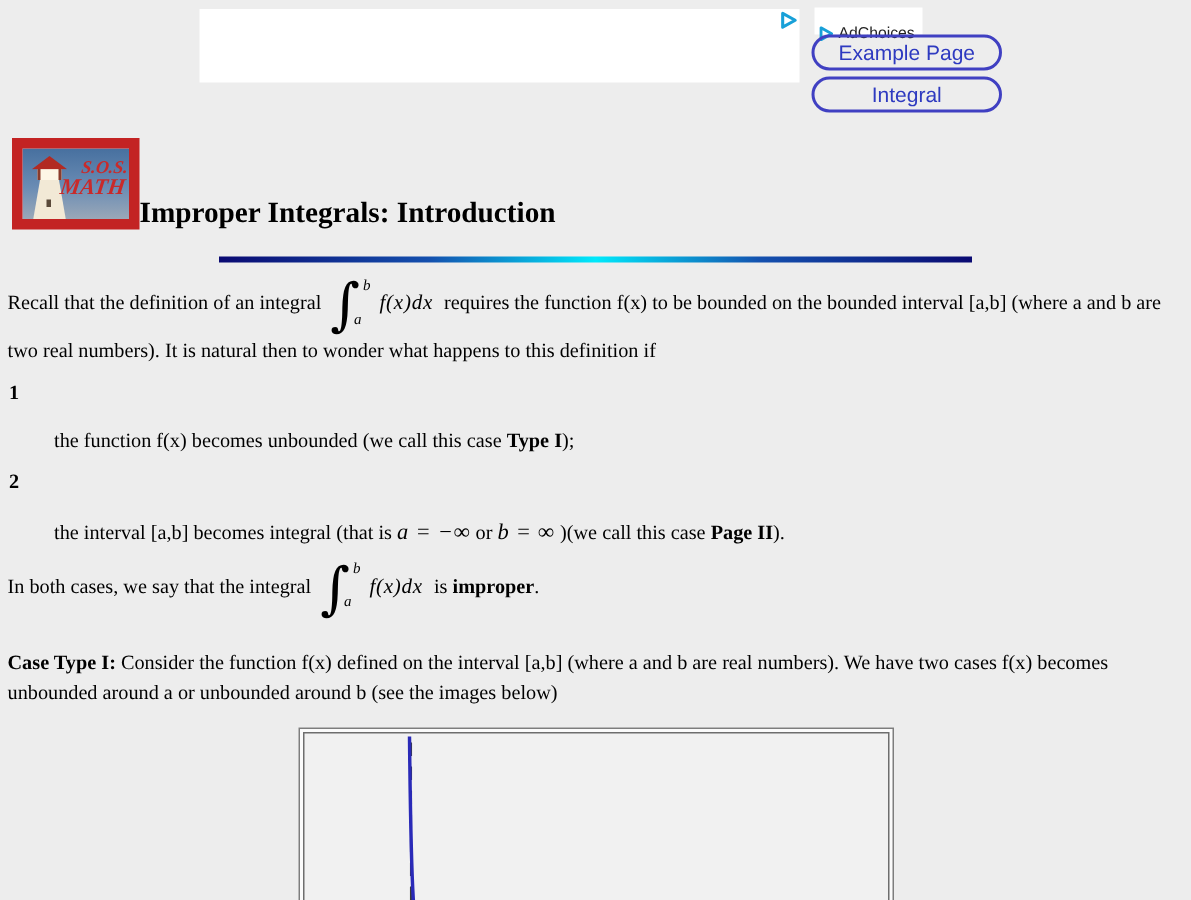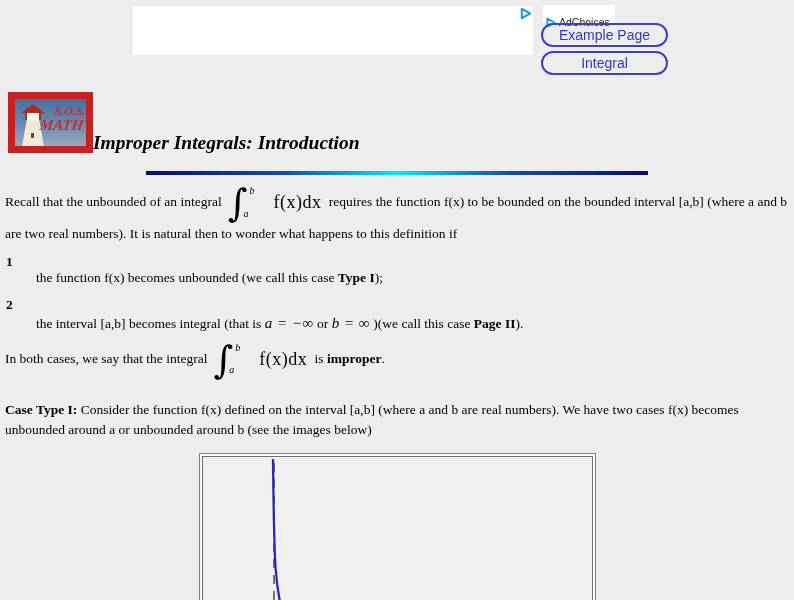--- a/index.html
+++ b/index.html
@@ -42,21 +42,21 @@
     border-left:2px solid #8a3b2b; border-right:2px solid #8a3b2b; }
   .lh-cap { position:absolute; left:6px; bottom:33px; width:24px; height:9px; background:#b22a22;
     clip-path:polygon(50% 0, 100% 100%, 0 100%); }
   .lh-win { position:absolute; left:16px; bottom:8px; width:3px; height:5px; background:#5a4a3a; }
   .logo-text {
     position:absolute; right:2px; top:5px; text-align:right; color:#c92a2a;
     font-style:italic; font-weight:bold; line-height:1.0; transform:skewX(-8deg);
   }
   .logo-l1 { font-size:12px; }
   .logo-l2 { font-size:15px; }
-  .page-title { font-size:19.5px; font-weight:bold; margin:0; line-height:1; padding-bottom:1px;font-style:italic; }
+  .page-title { font-size:19.5px; font-weight:bold; margin:0; line-height:1; padding-bottom:1px; }
 
   
   .grad-rule {
     width:502px; height:4px; margin:18px auto 0; border:0;
     background:linear-gradient(to right,#0a0a72 0%, #1450ae 28%, #00e9fb 50%, #1450ae 72%, #0a0a72 100%);
   }
 
   
   .content { padding:0 5px; }
   .para { margin:8px 0 0 0; line-height:1.55; }
@@ -65,24 +65,24 @@
   .r-i { }
   .r-b { font-weight:bold; }
   .r-m { font-style:italic; font-size:15px; font-weight:500; letter-spacing:0.5px; }
 
   .mint { display:inline-flex; align-items:center; vertical-align:middle; margin:0 4px 0 6px; }
   .isign { font-size:38px; line-height:42px; font-family:"DejaVu Serif", serif; }
   .ilims { display:inline-flex; flex-direction:column; justify-content:space-between;
            height:38px; font-size:10px; font-style:italic; margin-left:-1px; }
   .lim-up { margin-top:-1px; padding-left:3px; }
   .lim-lo { margin-bottom:1px; margin-left:-3px; }
-  .ibody { font-size:18px; margin-left:19px; letter-spacing:0.5px; }
+  .ibody { font-style:italic; font-size:14px; margin-left:6px; letter-spacing:0.5px; }
 
   .lnum { font-weight:bold; margin:9px 0 0 1px; line-height:1.15; }
-  .litem { margin:0 0 0 31px; line-height:1.4; }
+  .litem { margin:16px 0 0 31px; line-height:1.4; }
   .p-both { margin-top:5px; }
   .p-case { margin-top:19px; line-height:1.5; }
 
   
   .graphframe {
     width:397px; margin:13px auto 0;
     border:1px solid #7d7d7d; padding:2px; background:#fbfbfb;
   }
   .graphinner { border:1px solid #6e6e6e; background:#f1f1f1; height:290px; position:relative; overflow:hidden; }
   .graphinner svg { display:block; }
@@ -123,21 +123,21 @@
       <span class="logo-l2">MATH</span>
     </span>
   </div>
   <h1 class="page-title">Improper Integrals: Introduction</h1>
 </div>
 
 <div class="grad-rule"></div>
 
 <div class="content">
 
-  <p class="para p-intro"><span class="r-n">Recall that the unbounded of an integral</span><span class="mint">
+  <p class="para p-intro"><span class="r-n">Recall that the definition of an integral</span><span class="mint">
         <span class="isign">∫</span>
         <span class="ilims">
           <span class="lim-up">b</span>
           <span class="lim-lo">a</span>
         </span>
         <span class="ibody">f(x)dx</span>
       </span><span class="r-n"> requires the function </span><span class="r-i">f(x)</span><span class="r-n"> to be bounded on the bounded interval [</span><span class="r-i">a,b</span><span class="r-n">] (where </span><span class="r-i">a</span><span class="r-n"> and </span><span class="r-i">b</span><span class="r-n"> are two real numbers). It is natural then to wonder what happens to this definition if</span></p>
 
   <div class="lnum">1</div>
   <div class="litem"><span class="r-n">the function </span><span class="r-i">f(x)</span><span class="r-n"> becomes unbounded (we call this case </span><span class="r-b">Type I</span><span class="r-n">);</span></div>

